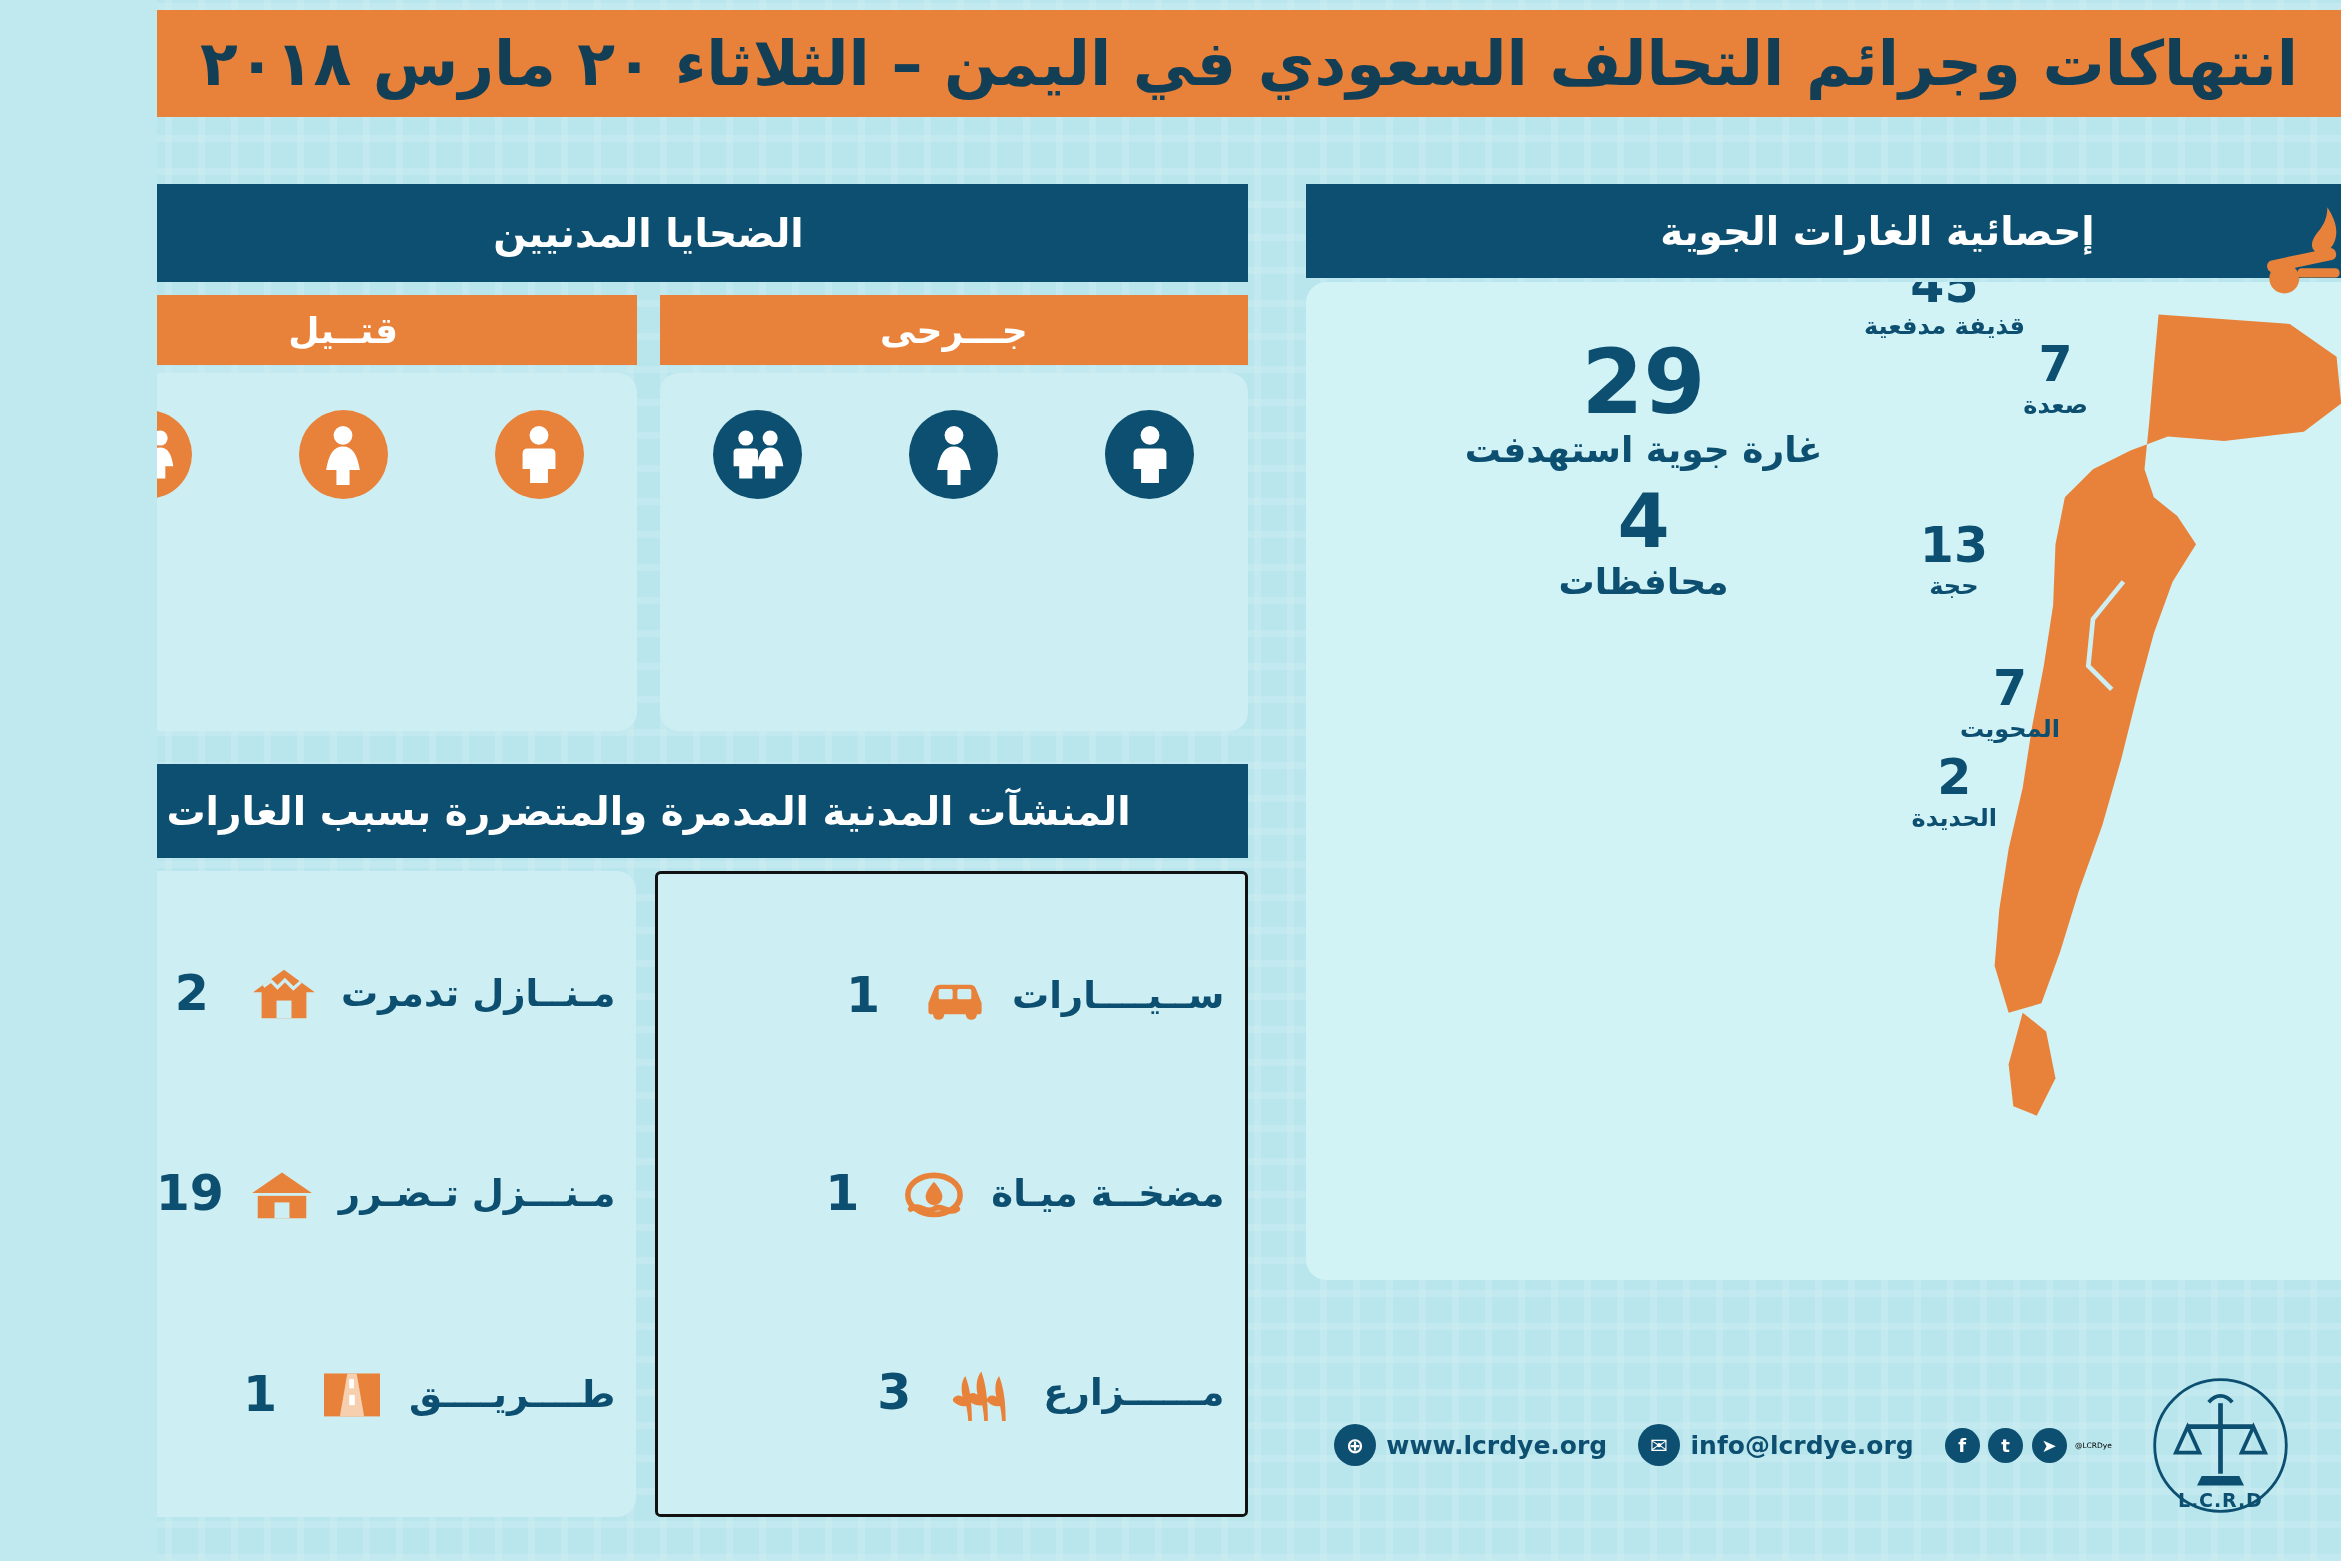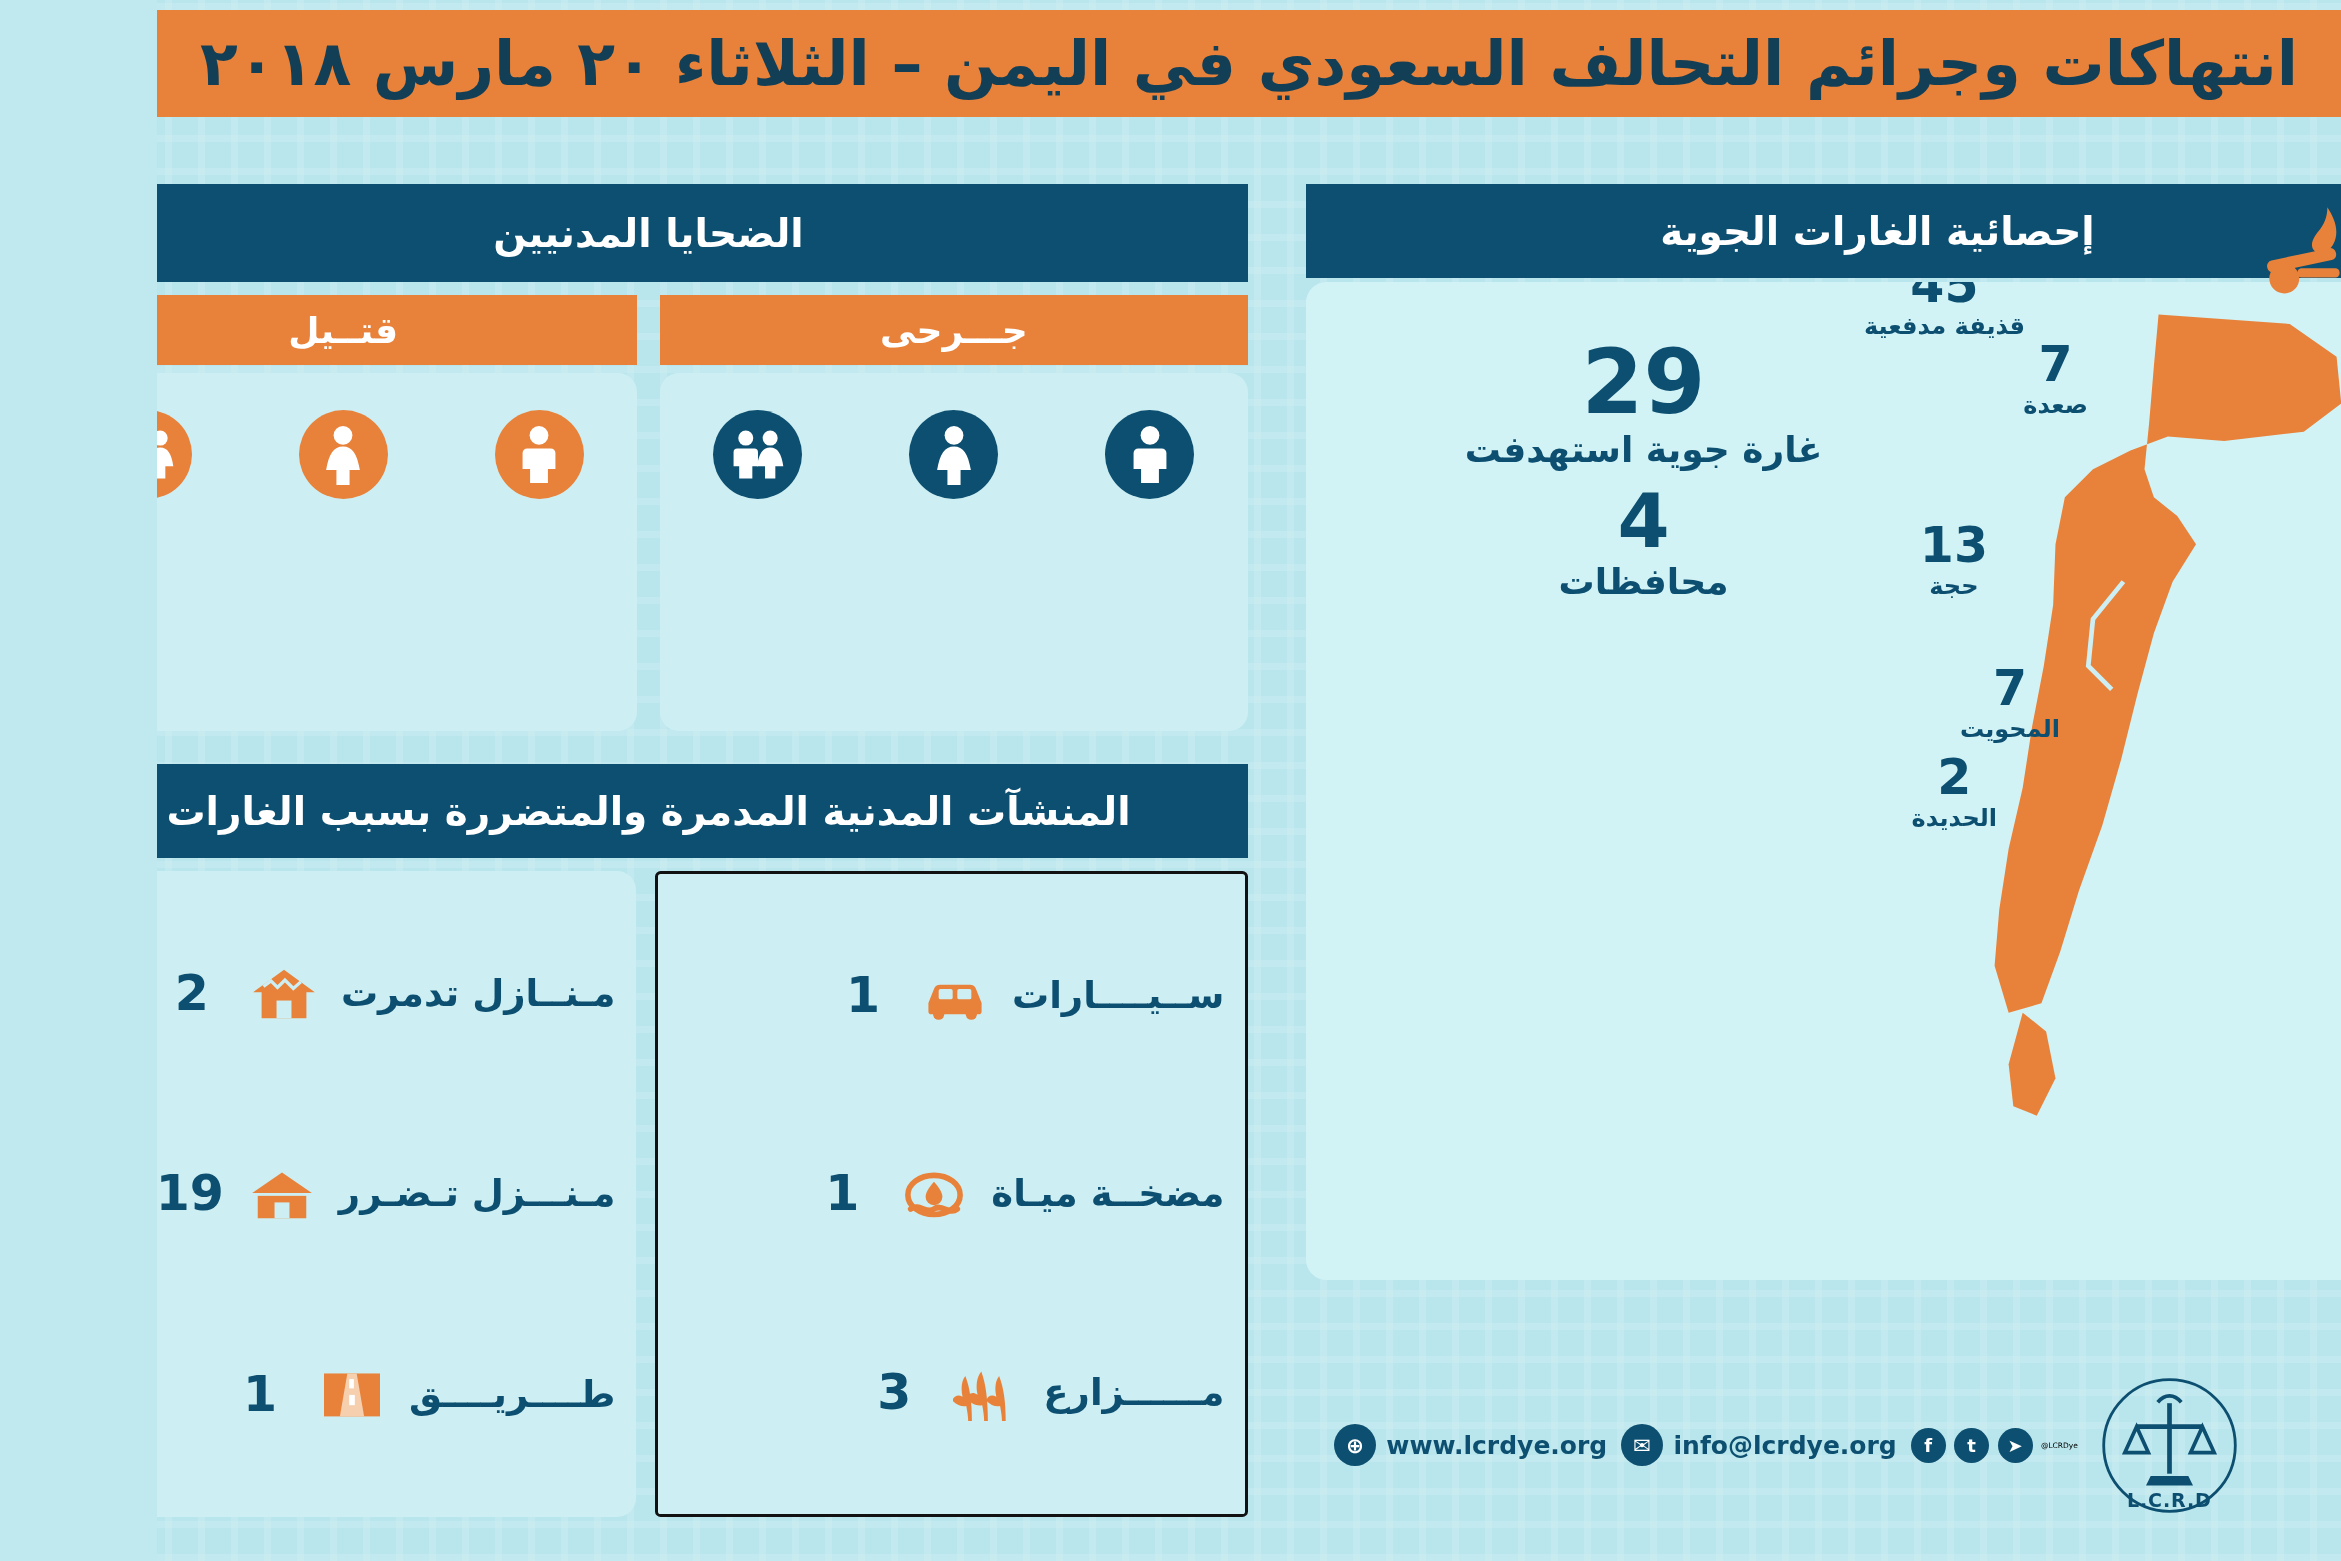--- a/index.html
+++ b/index.html
@@ -144,21 +144,21 @@
     height: 206px;
   }
   .footer-inner {
     position: absolute;
     inset: 0;
     display: flex;
     align-items: center;
     padding: 0 28px;
     box-sizing: border-box;
     flex-direction: row-reverse;
-    gap: 14px;
+    gap: 31px;
   }
   .contact {
     display: flex;
     align-items: center;
     gap: 10.3px;
     direction: ltr;
   }
   .contact .txt {
     color: #0d4f70;
     font-size: 25px;

